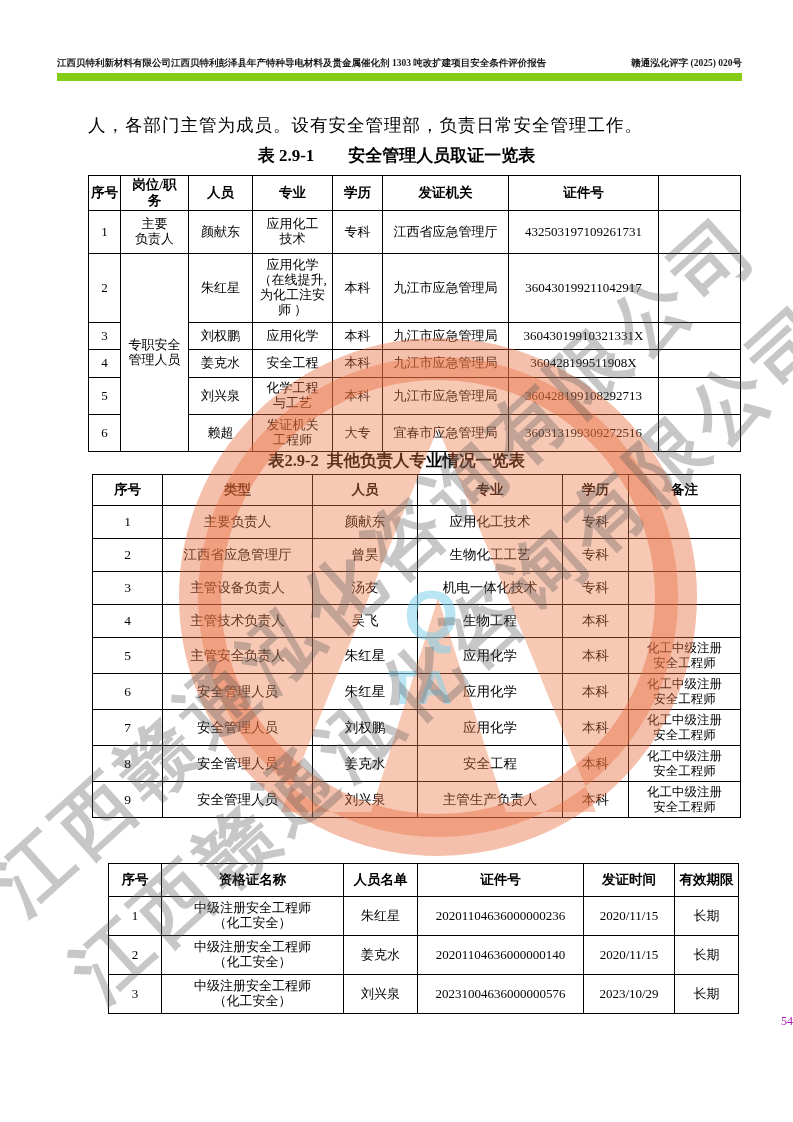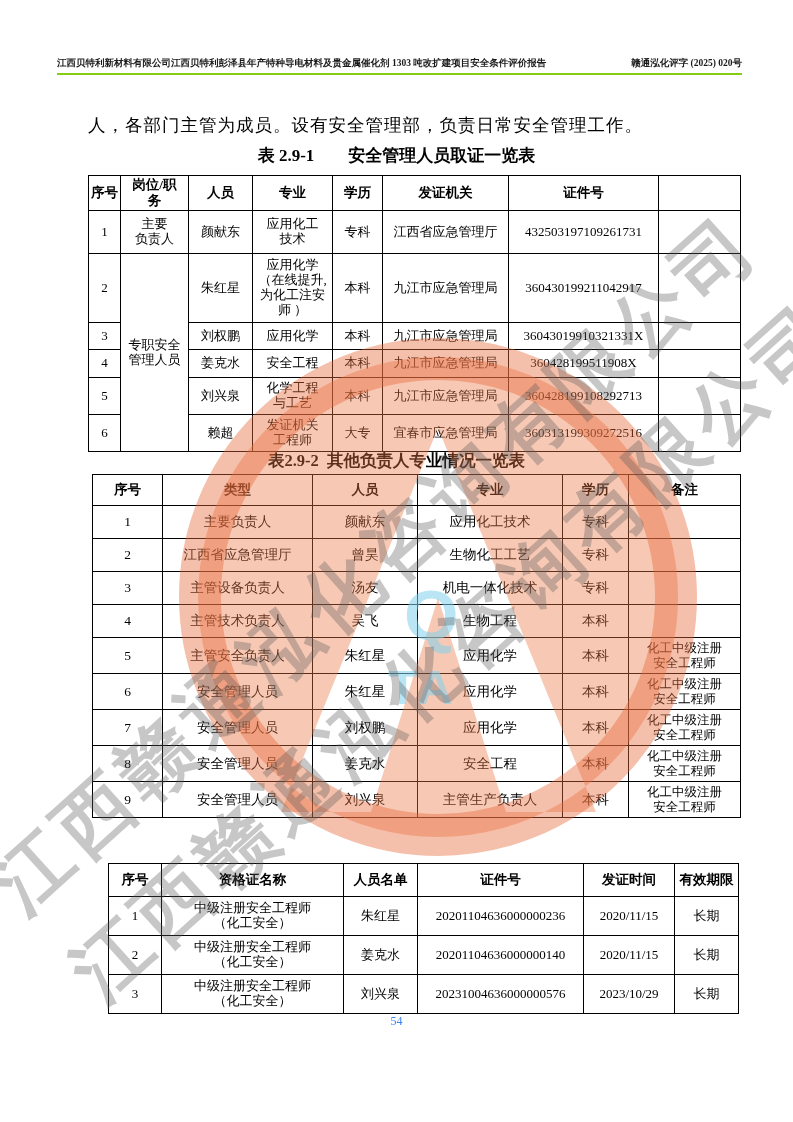--- a/index.html
+++ b/index.html
@@ -6,21 +6,21 @@
   body{
     width:793px;height:1122px;position:relative;background:#ffffff;
     font-family:"Liberation Serif", serif;color:#000;overflow:hidden;
   }
   .page{position:absolute;inset:0;}
 
   
   .doc-header{
     position:absolute;left:57px;top:57px;width:685px;
     display:flex;justify-content:space-between;align-items:flex-end;
-    border-bottom:2px solid #84cc16;padding-bottom:3px;
+    border-bottom:8px solid #84cc16;padding-bottom:3px;
     font-size:9.5px;font-weight:bold;color:#1a1a1a;
   }
   .doc-header .hdr-right{white-space:nowrap;margin-left:12px;}
 
   
   .body-paragraph{
     position:absolute;left:88px;top:114px;width:670px;
     font-size:17.5px;letter-spacing:1px;line-height:1.3;
   }
 
@@ -57,22 +57,22 @@
   .t2 tbody tr:nth-child(-n+4) td{height:30px;}
   .t2 tbody tr:nth-child(n+5) td{height:33px;}
   .t2 td:last-child{font-size:12.5px;}
 
   .t3{left:108px;top:863px;width:630px;}
   .t3 thead th{height:30px;}
   .t3 tbody td{height:36px;}
 
   
   .page-footer{
-    position:absolute;left:0;top:1014px;width:100%;text-align:center;
-    font-size:12px;color:#3b82f6;
+    position:absolute;left:0;top:1014px;width:100%;text-align:right;
+    font-size:12px;color:#a21caf;
   }
 
   
   .watermark{position:absolute;inset:0;z-index:3;pointer-events:none;}
   .wm-svg{position:absolute;left:0;top:0;}
   .wm-blue{
     position:absolute;font-family:"Liberation Sans", sans-serif;
     font-weight:bold;color:rgba(130,208,235,0.55);
   }
   .wm-q{left:404px;top:576px;font-size:70px;}

